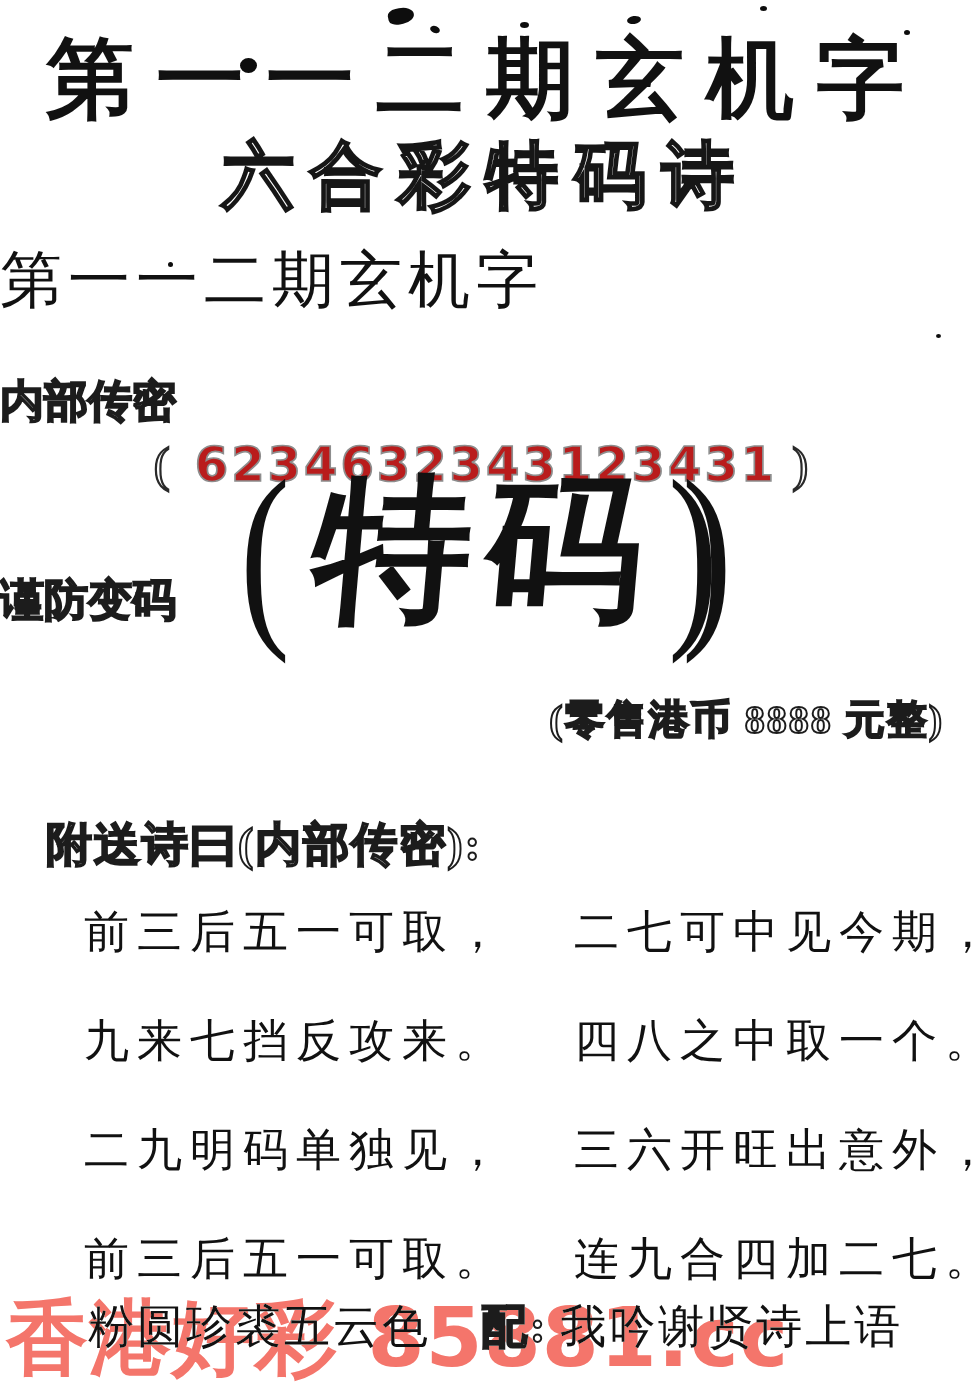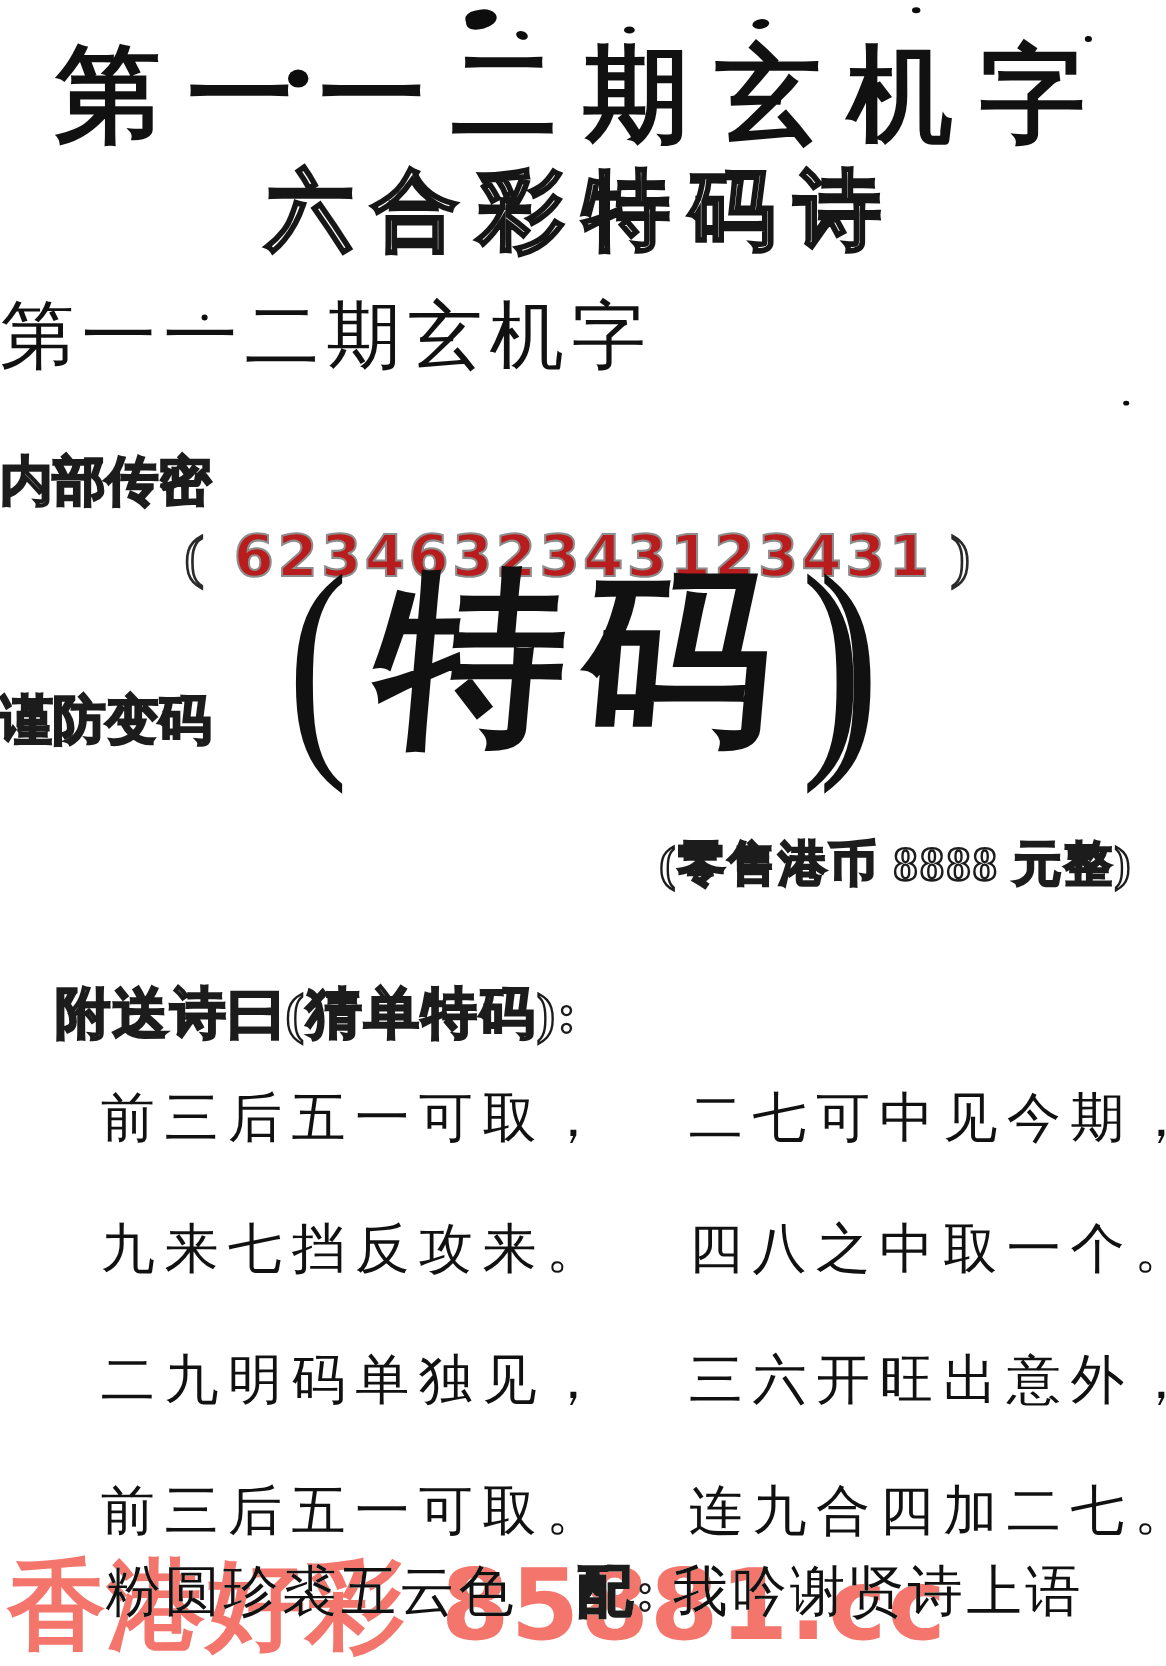--- a/index.html
+++ b/index.html
@@ -147,21 +147,21 @@
   </div>
 
   <div class="abs special-row">
     <span class="big-paren">(</span>
     <span class="big-chars">特码</span>
     <span class="big-paren close">)</span>
   </div>
 
   <div class="abs price-row">(零售港币 8888 元整)</div>
 
-  <div class="abs poem-intro">附送诗曰(猜单特码):</div>
+  <div class="abs poem-intro">附送诗曰(内部传密):</div>
 
   <div class="abs poem-col left">
     <div>前三后五一可取，</div>
     <div>九来七挡反攻来。</div>
     <div>二九明码单独见，</div>
     <div>前三后五一可取。</div>
   </div>
   <div class="abs poem-col right">
     <div>二七可中见今期，</div>
     <div>四八之中取一个。</div>

